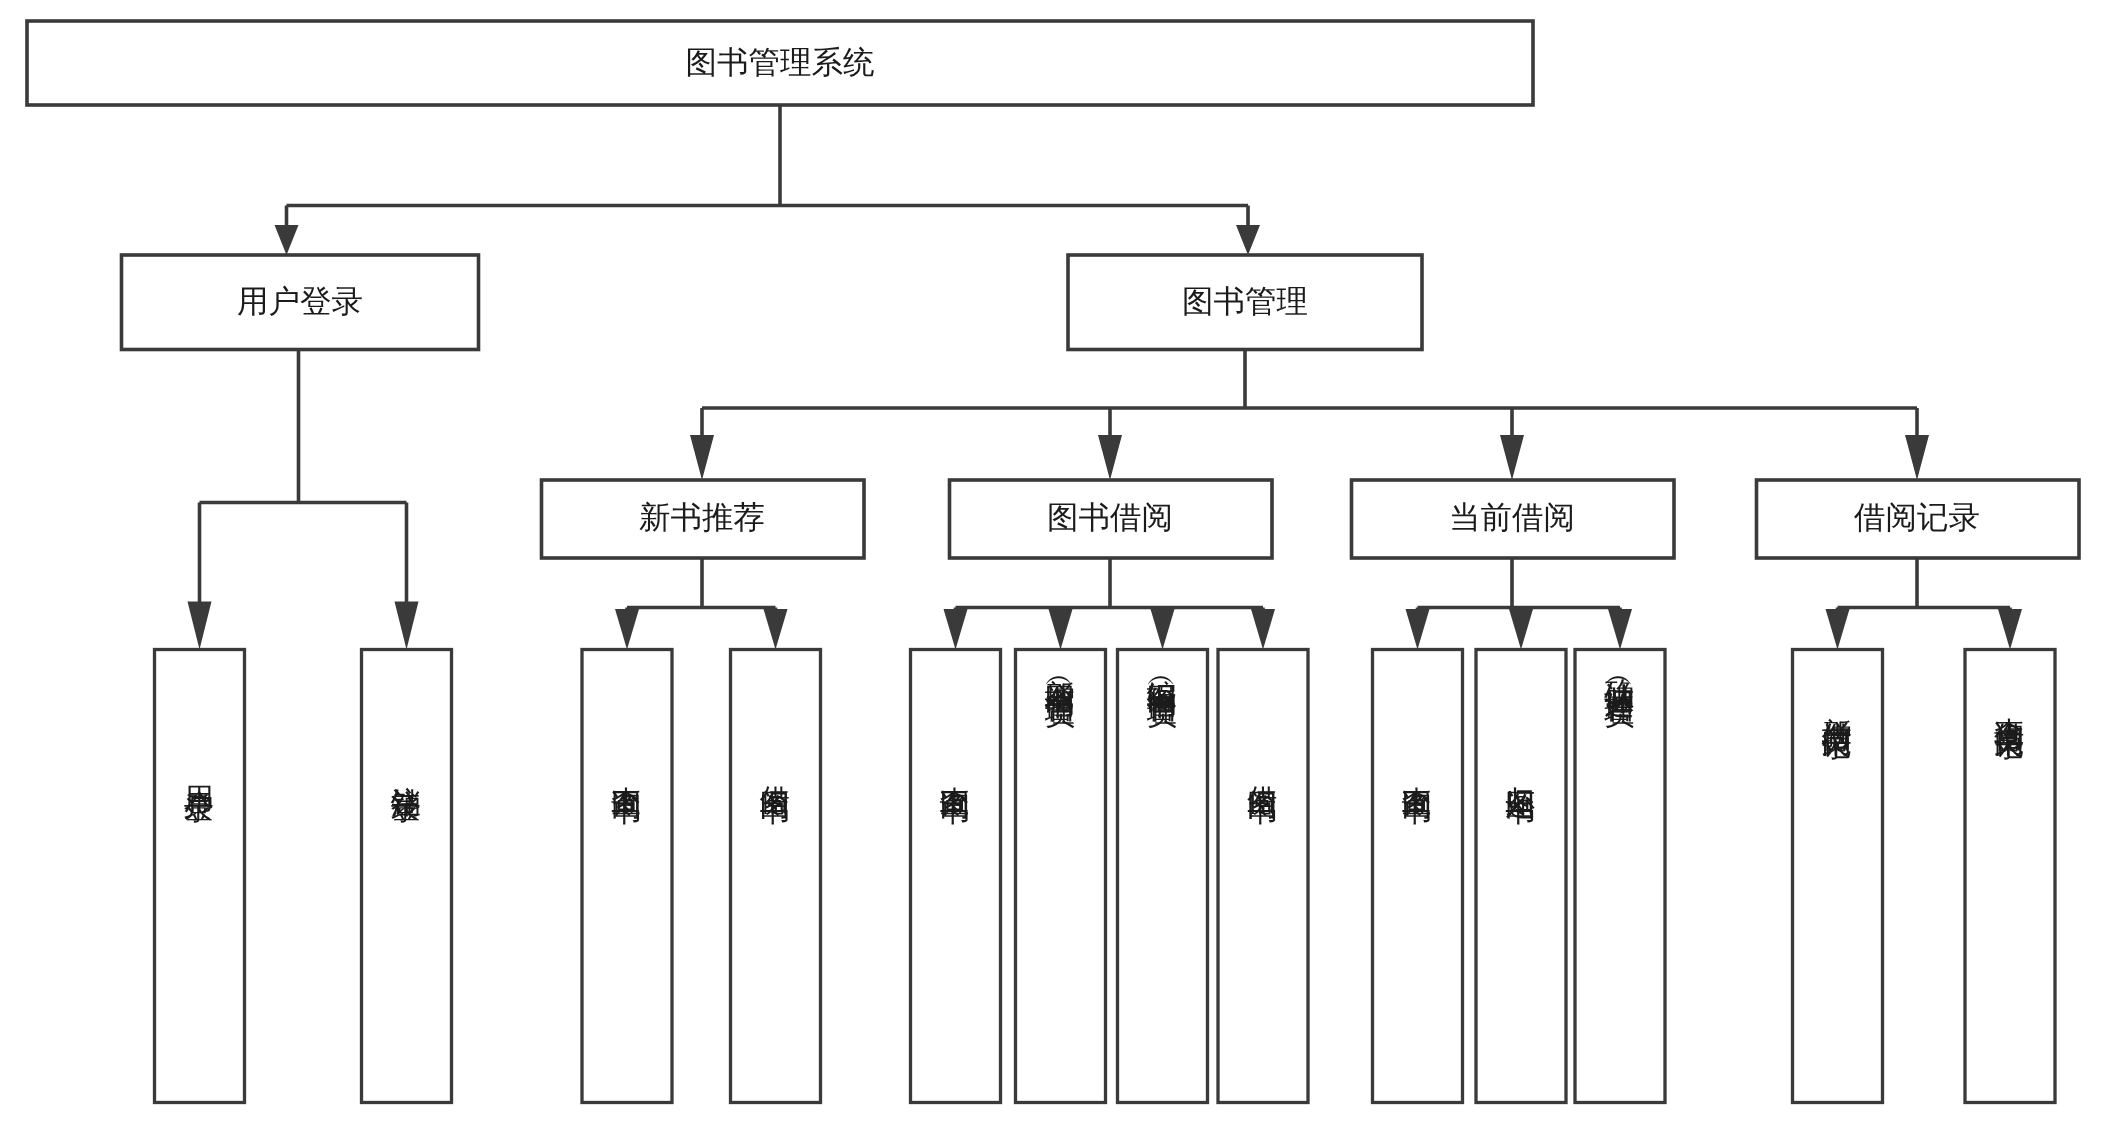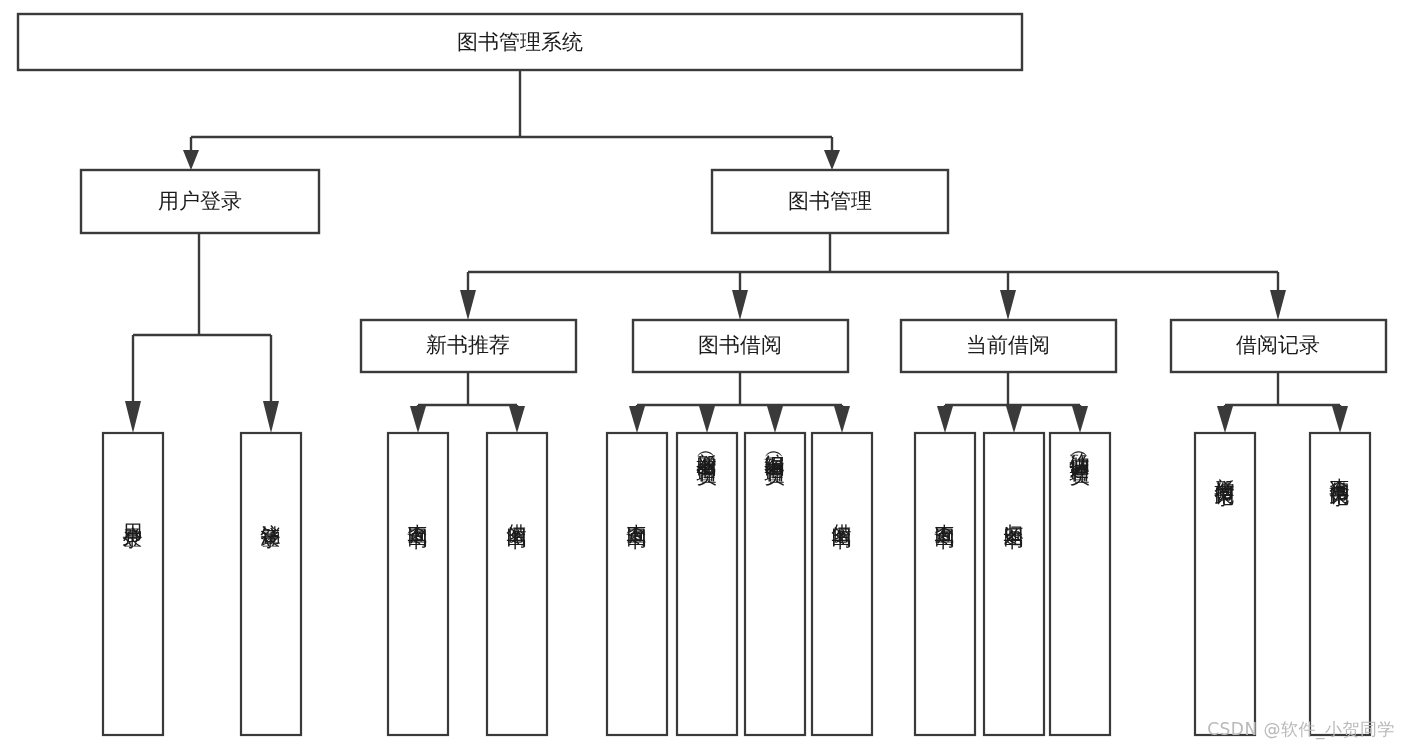--- a/index.html
+++ b/index.html
@@ -241,14 +241,13 @@
       <text class="node-label-v" x="1225" y="468" text-anchor="middle">新增借阅记录</text>
     </g>
 
     <g>
       <rect class="node-box-thin" x="1310" y="433" width="60" height="302"></rect>
       <text class="node-label-v" x="1340" y="468" text-anchor="middle">查询借阅记录</text>
     </g>
 
   </svg>
 
-  <div class="watermark">CSDN @软件_小贺同学</div>
 </div>
 
 </body></html>

